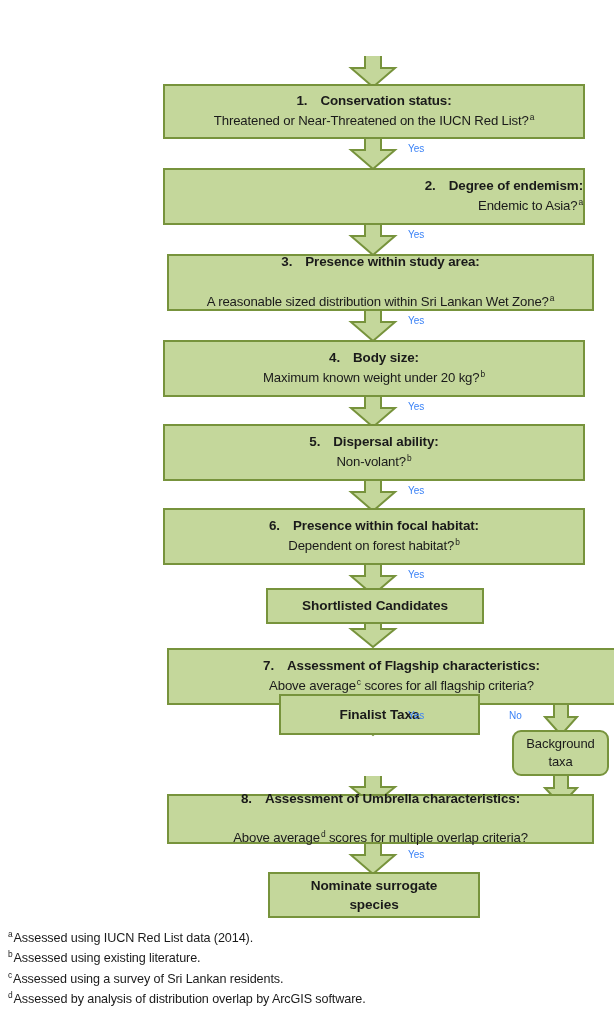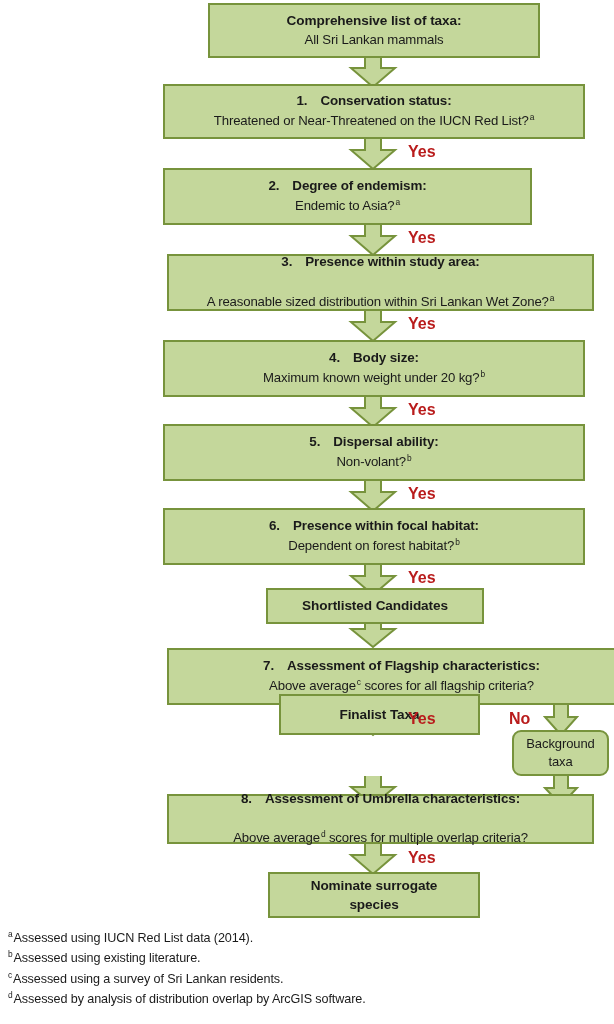--- a/index.html
+++ b/index.html
@@ -79,23 +79,23 @@
   }
   .arrow-svg {
     position: absolute;
     overflow: visible;
     z-index: 1;
   }
 
   
   .edge-label {
     position: absolute;
-    font-weight: bold;
-    font-size: 16px;
-    color: #b91c1c;
+    font-weight: normal;
+    font-size: 10px;
+    color: #3b82f6;
     z-index: 4;
     white-space: nowrap;
   }
 
   
   .footnotes {
     position: absolute;
     left: 8px;
     top: 928px;
     width: 600px;
@@ -164,35 +164,31 @@
   </svg>
 
   <svg class="arrow-svg" style="left:541px; top:775px;" width="40" height="31" viewBox="0 0 40 31">
     <path d="M13 0 L13 13 L4 13 L20 30 L36 13 L27 13 L27 0" fill="#c4d79b" stroke="#77933c" stroke-width="2" stroke-linejoin="miter"></path>
   </svg>
 
   <svg class="arrow-svg" style="left:343px; top:843px;" width="60" height="32" viewBox="0 0 60 32">
     <path d="M22 0 L22 12 L8 12 L30 31 L52 12 L38 12 L38 0" fill="#c4d79b" stroke="#77933c" stroke-width="2" stroke-linejoin="miter"></path>
   </svg>
 
-  <div class="node terminal" style="left:208px; top:3px; width:332px; height:55px;">
-    <div class="ttl">Comprehensive list of taxa:</div>
-    <div class="sub">All Sri Lankan mammals</div>
-  </div>
 
   <div class="node" style="left:163px; top:84px; width:422px; height:55px;">
     <div class="ttl">
       <span class="num">1.</span><span>Conservation status:</span>
     </div>
     <div class="sub">
       <span>Threatened or Near-Threatened on the IUCN Red List?</span><sup>a</sup>
     </div>
   </div>
 
-  <div class="node" style="left:163px; top:168px; width:369px; height:57px;">
+  <div class="node" style="left:163px; top:168px; width:422px; height:57px;align-items:flex-end;">
     <div class="ttl">
       <span class="num">2.</span><span>Degree of endemism:</span>
     </div>
     <div class="sub">
       <span>Endemic to Asia?</span><sup>a</sup>
     </div>
   </div>
 
   <div class="node" style="left:167px; top:254px; width:427px; height:57px;gap:20px;">
     <div class="ttl">

